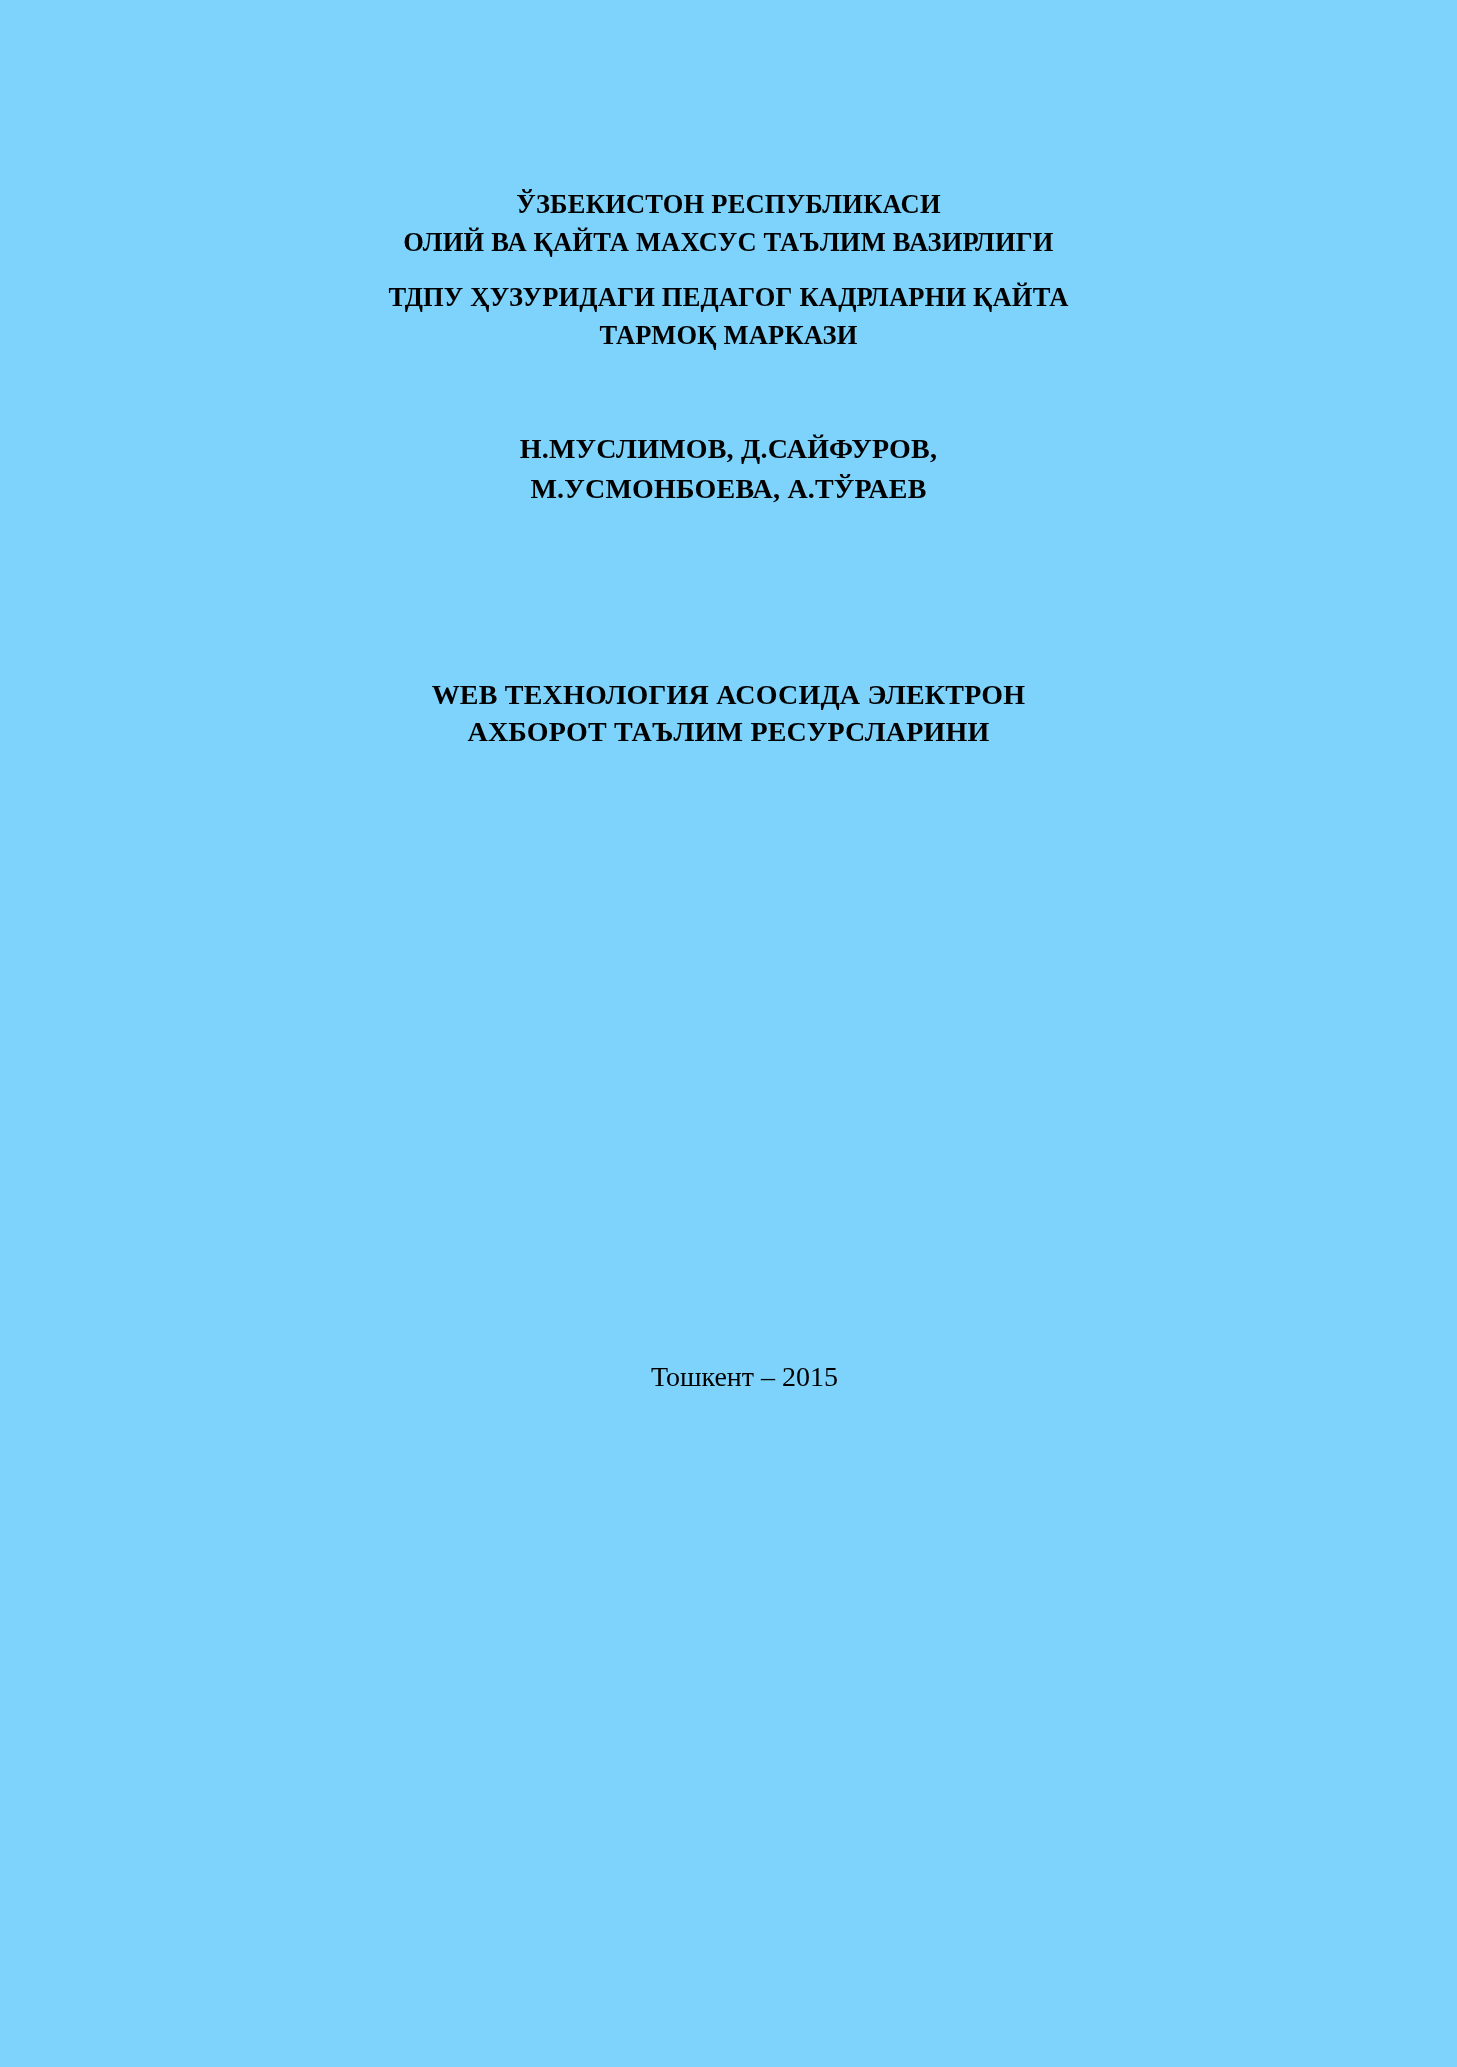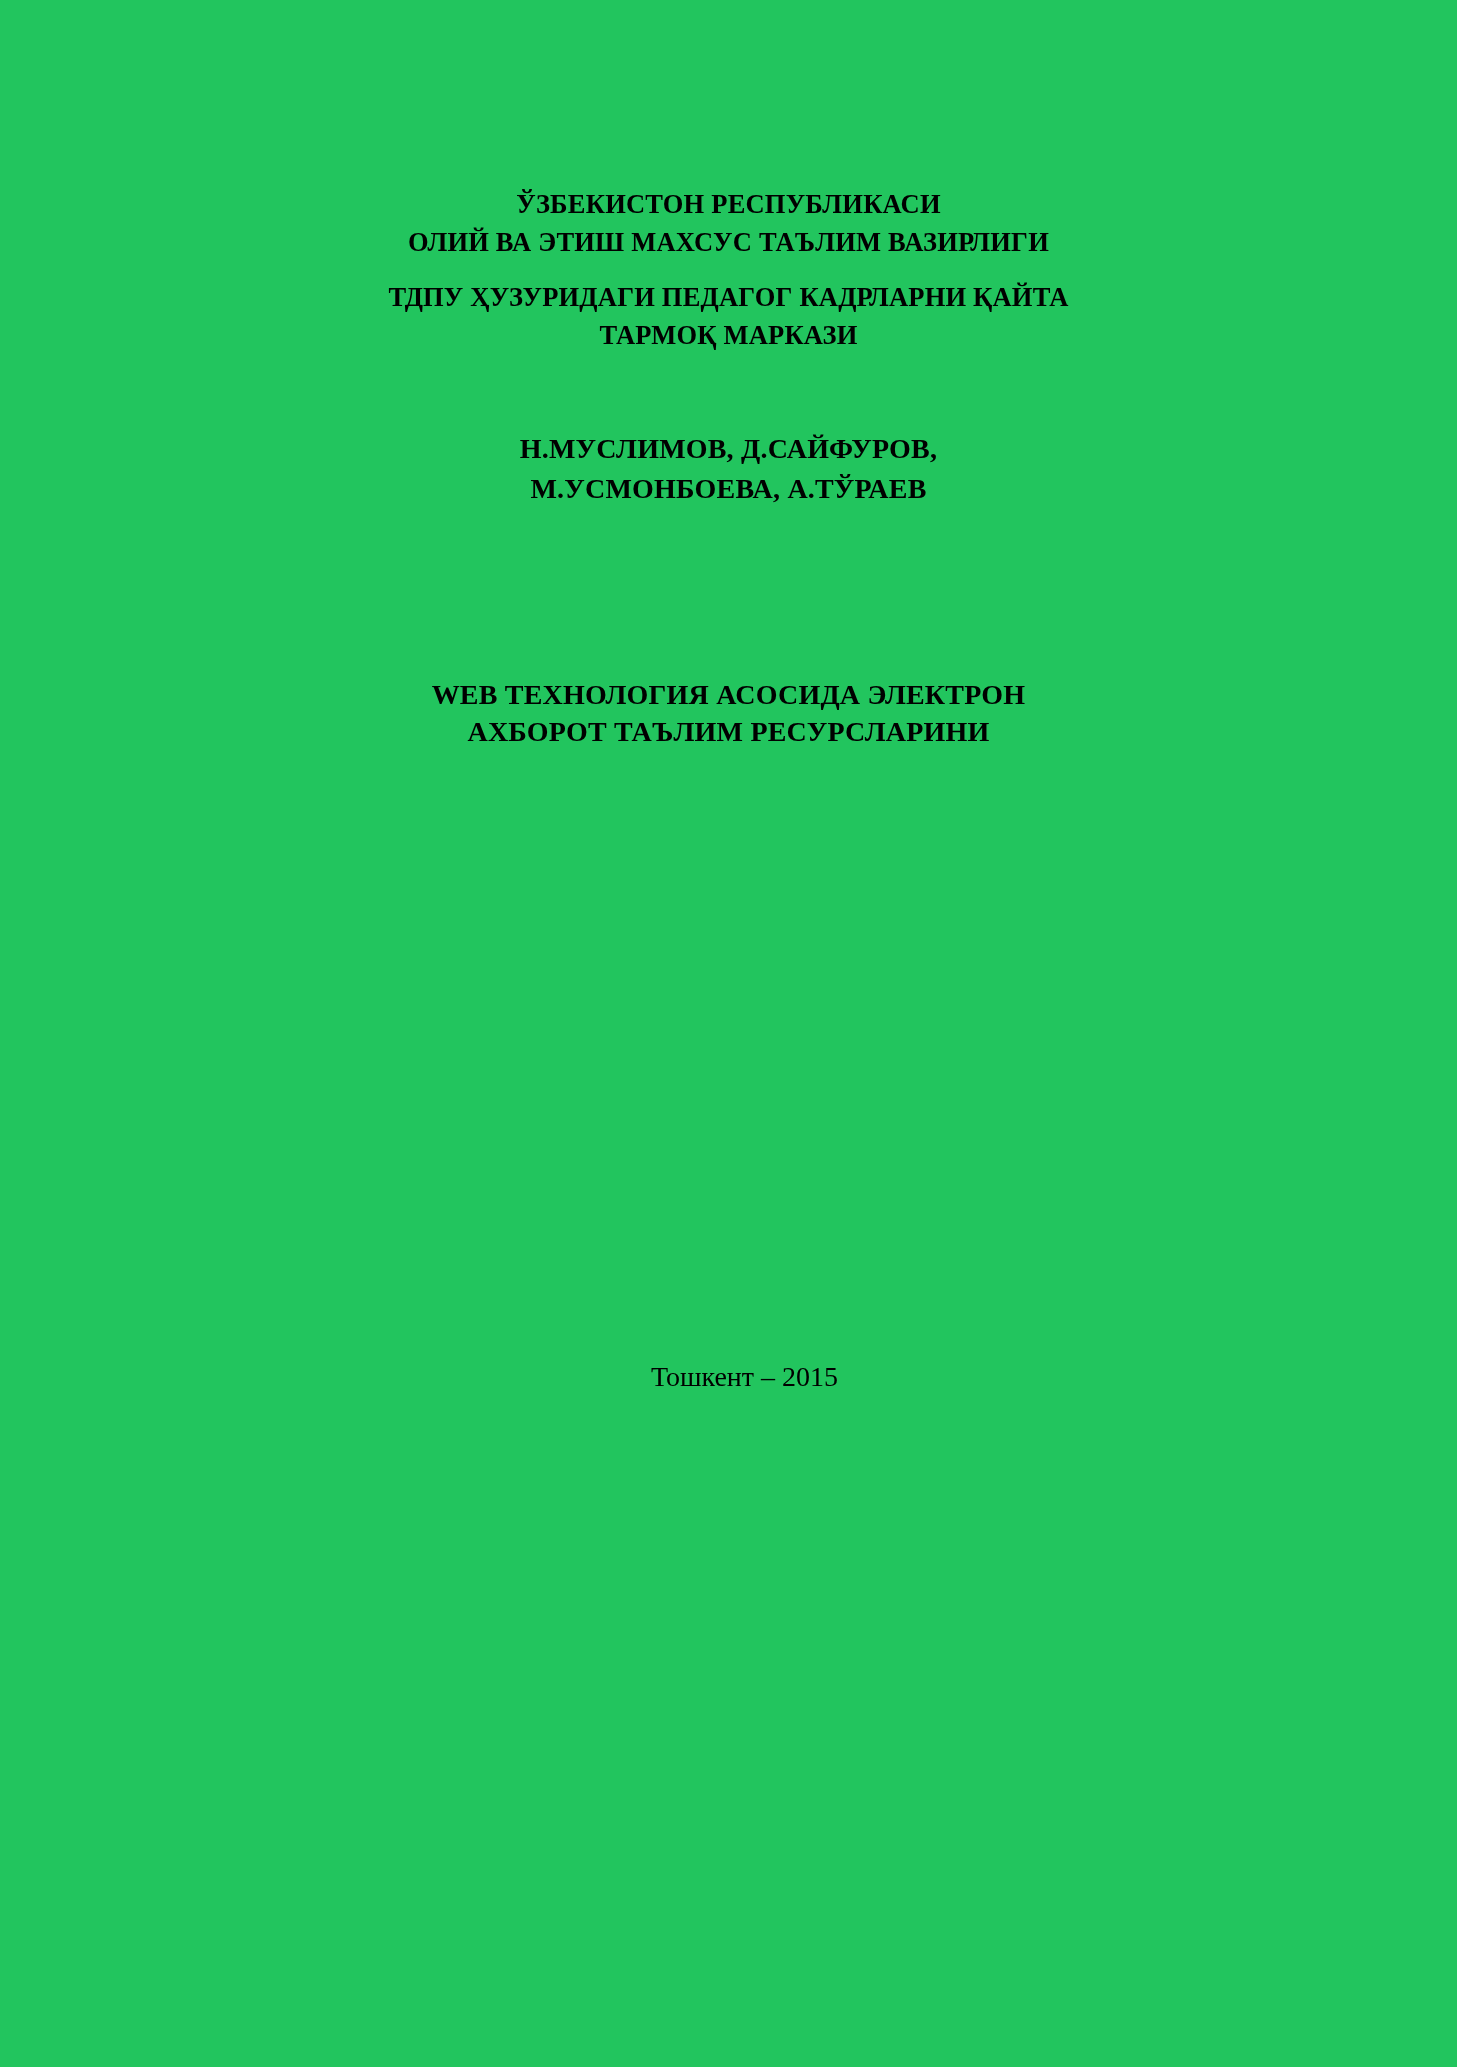--- a/index.html
+++ b/index.html
@@ -3,21 +3,21 @@
 <meta charset="utf-8">
 <style>
   html, body {
     margin: 0;
     padding: 0;
     background: #ffffff;
   }
   .page {
     width: 1457px;
     height: 2067px;
-    background: #22c55e;
+    background: #7dd3fc;
     position: relative;
     margin: 0 auto;
     font-family: "Liberation Serif", serif;
     color: #000000;
     overflow: hidden;
   }
   .content {
     position: absolute;
     left: 0;
     top: 0;
@@ -74,21 +74,21 @@
   }
 </style>
 </head>
 <body>
 
 <div class="page">
   <div class="content">
 
     <div class="block ministry">
       <span class="line">ЎЗБЕКИСТОН РЕСПУБЛИКАСИ</span>
-      <span class="line">ОЛИЙ ВА ЭТИШ МАХСУС ТАЪЛИМ ВАЗИРЛИГИ</span>
+      <span class="line">ОЛИЙ ВА ҚАЙТА МАХСУС ТАЪЛИМ ВАЗИРЛИГИ</span>
     </div>
 
     <div class="block center-name">
       <span class="line">ТДПУ ҲУЗУРИДАГИ ПЕДАГОГ КАДРЛАРНИ ҚАЙТА</span>
       <span class="line">ТАРМОҚ МАРКАЗИ</span>
     </div>
 
     <div class="block authors">
       <span class="line">Н.МУСЛИМОВ, Д.САЙФУРОВ,</span>
       <span class="line">М.УСМОНБОЕВА, А.ТЎРАЕВ</span>

